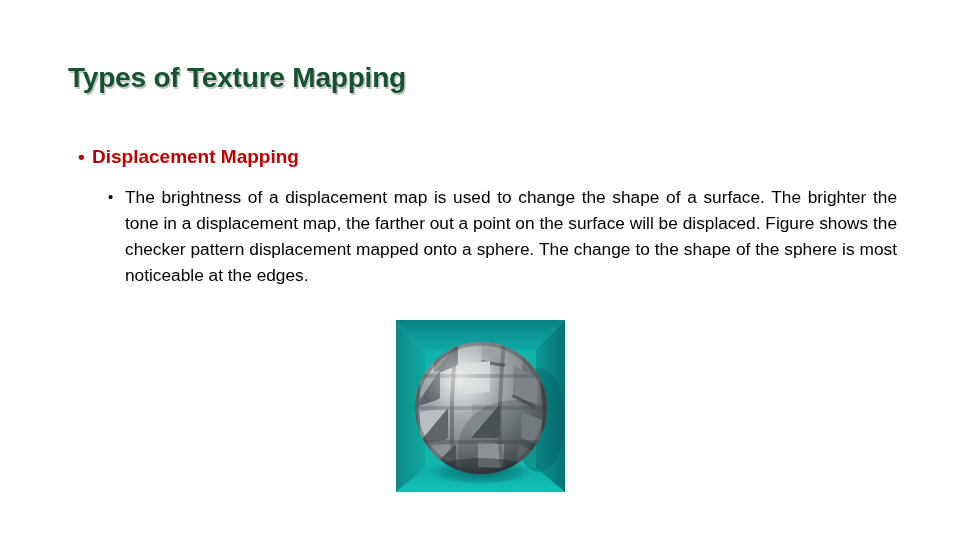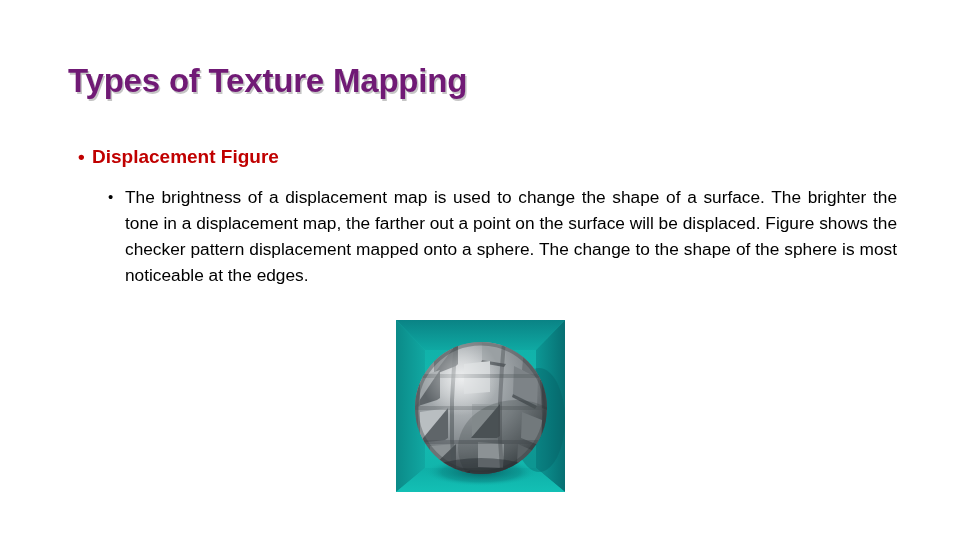--- a/index.html
+++ b/index.html
@@ -21,23 +21,23 @@
     height: 540px;
     background: #FFFFFF;
   }
 
   
   .slide-title {
     position: absolute;
     left: 68px;
     top: 62px;
     width: 840px;
-    font-size: 33px;
+    font-size: 28px;
     font-weight: bold;
-    color: #701a75;
+    color: #14532d;
     letter-spacing: -0.2px;
     line-height: 1.15;
     text-shadow: 1.5px 1.5px 0.5px rgba(150,150,150,0.55);
     white-space: nowrap;
   }
 
   
   .body-area {
     position: absolute;
     left: 0;
@@ -112,21 +112,21 @@
 <body>
 
 <div class="slide">
 
   <div class="slide-title">Types of Texture Mapping</div>
 
   <div class="body-area">
 
     <div class="lvl1">
       <span class="bullet">•</span>
-      <span>Displacement Figure</span>
+      <span>Displacement Mapping</span>
     </div>
 
     <div class="lvl2">
       <span class="bullet">•</span>
       <span class="para">The brightness of a displacement map is used to change the shape of a surface. The brighter the tone in a displacement map, the farther out a point on the surface will be displaced. Figure shows the checker pattern displacement mapped onto a sphere. The change to the shape of the sphere is most noticeable at the edges.</span>
     </div>
 
   </div>
 
   <div class="figure">

